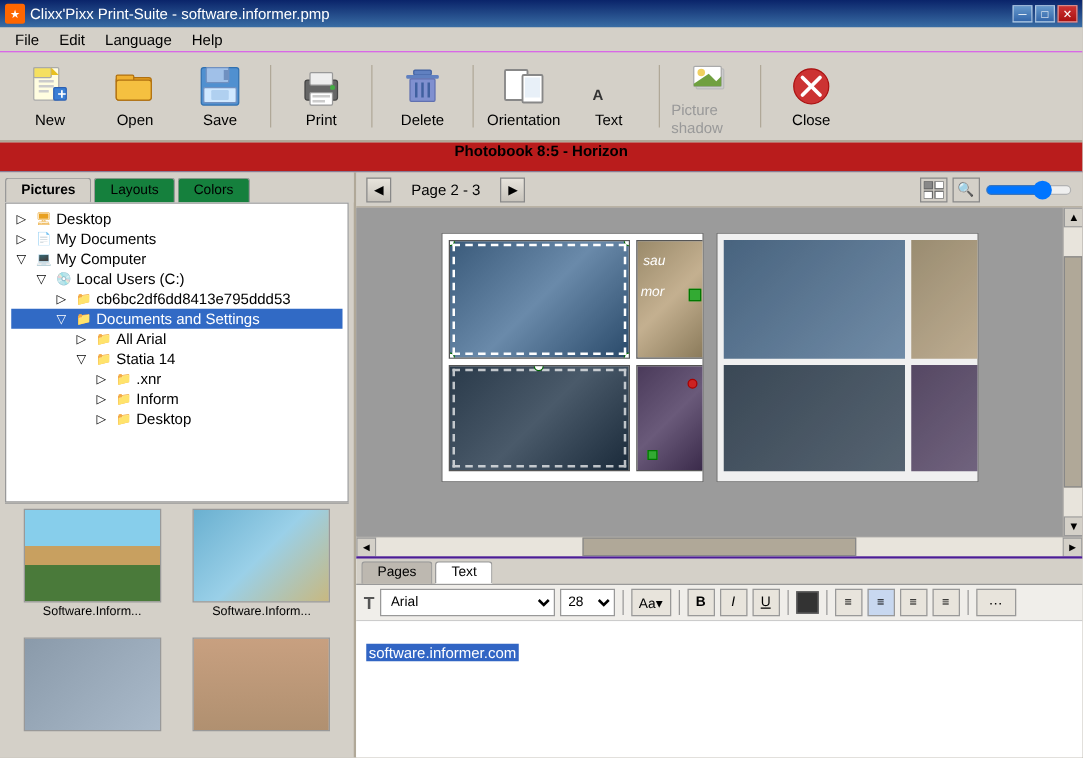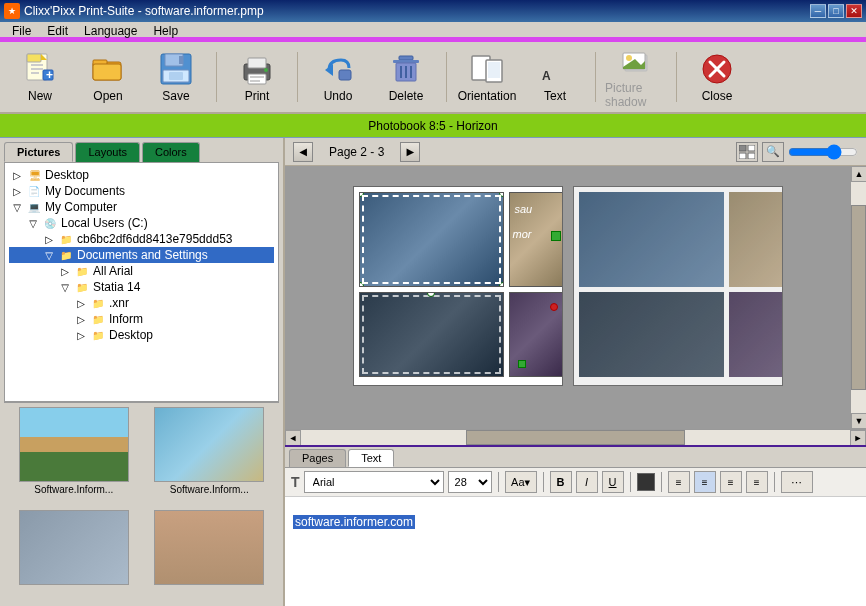--- a/index.html
+++ b/index.html
@@ -18,23 +18,23 @@
     #title-bar-left { display: flex; align-items: center; gap: 4px; font-size: 11px; }
     #title-bar-icon { width: 16px; height: 16px; background: #ff6600; border-radius: 2px; font-size: 9px; color: white; display: flex; align-items: center; justify-content: center; }
     #title-bar-controls { display: flex; gap: 2px; }
     .tb-btn { width: 16px; height: 14px; border: 1px solid rgba(255,255,255,0.5); background: linear-gradient(to bottom,#6699cc,#3366aa); color: white; font-size: 9px; cursor: pointer; display: flex; align-items: center; justify-content: center; }
 
     
     #menu-bar {
       background: #d4d0c8;
       height: 20px;
       display: flex;
-      align-items: flex-start;
+      align-items: flex-end;
       padding: 0 4px;
-      border-bottom: 5px solid #d946ef;
+      border-bottom: 1px solid #d946ef;
     }
     .menu-item { padding: 2px 8px; cursor: pointer; font-size: 12px; }
 
     
     #toolbar {
       background: #d4d0c8;
       height: 72px;
       display: flex;
       align-items: center;
       padding: 4px 8px;
@@ -54,27 +54,27 @@
       gap: 2px;
       font-size: 11px;
       color: #000;
     }
     .tool-btn.disabled { color: #999; cursor: default; }
     .tool-icon { width: 36px; height: 36px; display: flex; align-items: center; justify-content: center; }
     .toolbar-sep { width: 1px; height: 50px; background: #b0a898; margin: 0 4px; }
 
     
     #doc-title {
-      background: #84cc16;
+      background: #b91c1c;
       height: 24px;
       display: flex;
-      align-items: center;
+      align-items: flex-start;
       justify-content: center;
       font-size: 13px;
-      font-weight: normal;
+      font-weight: bold;
       border-bottom: 1px solid #7a9cbd;
     }
 
     
     #main-content {
       display: flex;
       height: calc(606px - 22px - 20px - 72px - 24px);
     }
 
     
@@ -468,30 +468,20 @@
         <rect x="10" y="24" width="14" height="2" fill="#ccc"></rect>
         <rect x="10" y="28" width="10" height="2" fill="#ccc"></rect>
         <circle cx="26" cy="18" r="2" fill="#44aa44"></circle>
       </svg>
     </div>
     <span>Print</span>
   </div>
 
   <div class="toolbar-sep"></div>
 
-  <div class="tool-btn">
-    <div class="tool-icon">
-      <svg width="34" height="34" viewBox="0 0 34 34">
-        <path d="M8,18 Q8,8 20,8 Q28,8 28,16" stroke="#3080d0" stroke-width="3" fill="none"></path>
-        <polygon points="4,18 12,12 12,24" fill="#3080d0"></polygon>
-        <rect x="18" y="18" width="12" height="10" rx="2" fill="#6080c0" stroke="#4060a0" stroke-width="1"></rect>
-      </svg>
-    </div>
-    <span>Undo</span>
-  </div>
 
   <div class="tool-btn">
     <div class="tool-icon">
       <svg width="34" height="34" viewBox="0 0 34 34">
         <rect x="10" y="4" width="14" height="4" rx="1" fill="#6080c0" stroke="#4060a0" stroke-width="1"></rect>
         <rect x="4" y="8" width="26" height="3" rx="1" fill="#6080c0"></rect>
         <rect x="7" y="11" width="20" height="18" rx="1" fill="#8090d0" stroke="#6070b0" stroke-width="1"></rect>
         <line x1="12" y1="14" x2="12" y2="26" stroke="#4060a0" stroke-width="2"></line>
         <line x1="17" y1="14" x2="17" y2="26" stroke="#4060a0" stroke-width="2"></line>
         <line x1="22" y1="14" x2="22" y2="26" stroke="#4060a0" stroke-width="2"></line>

